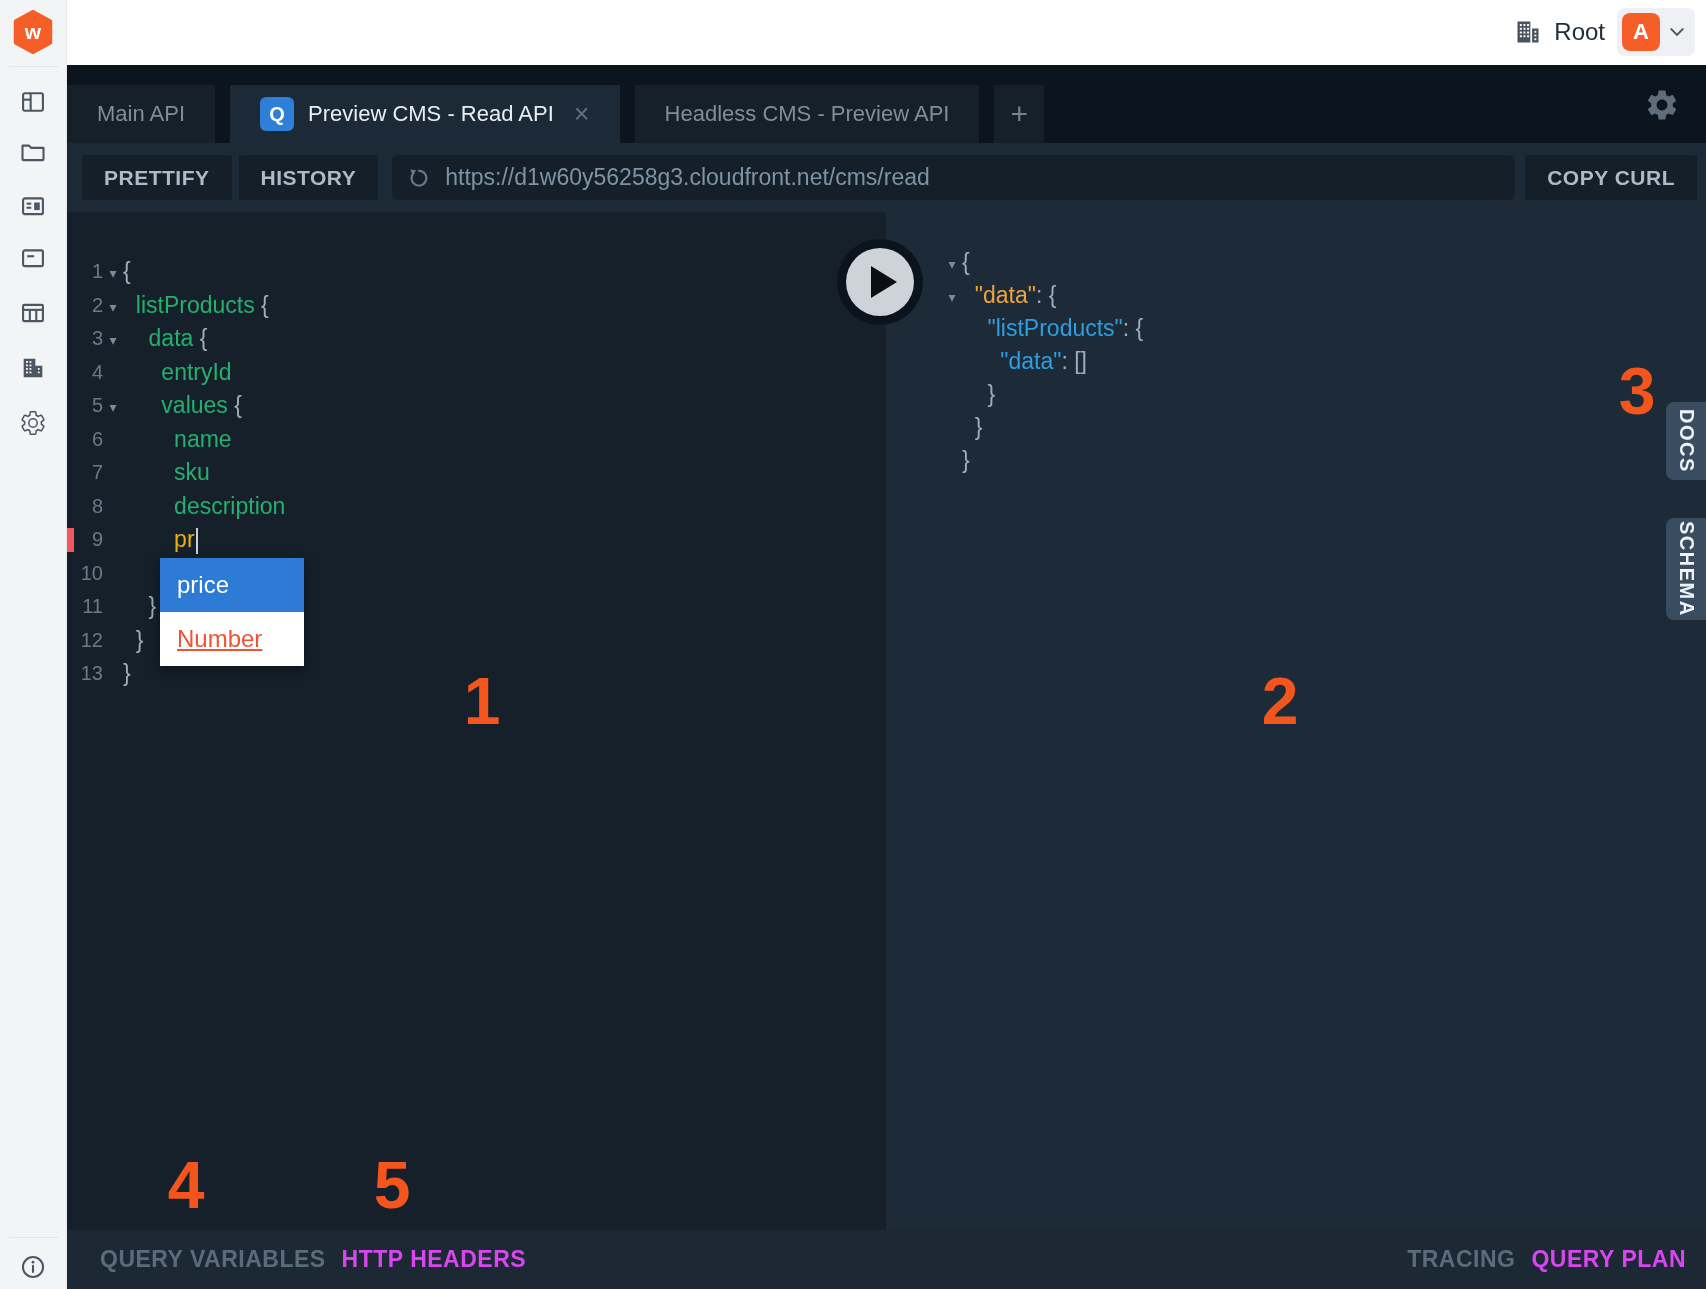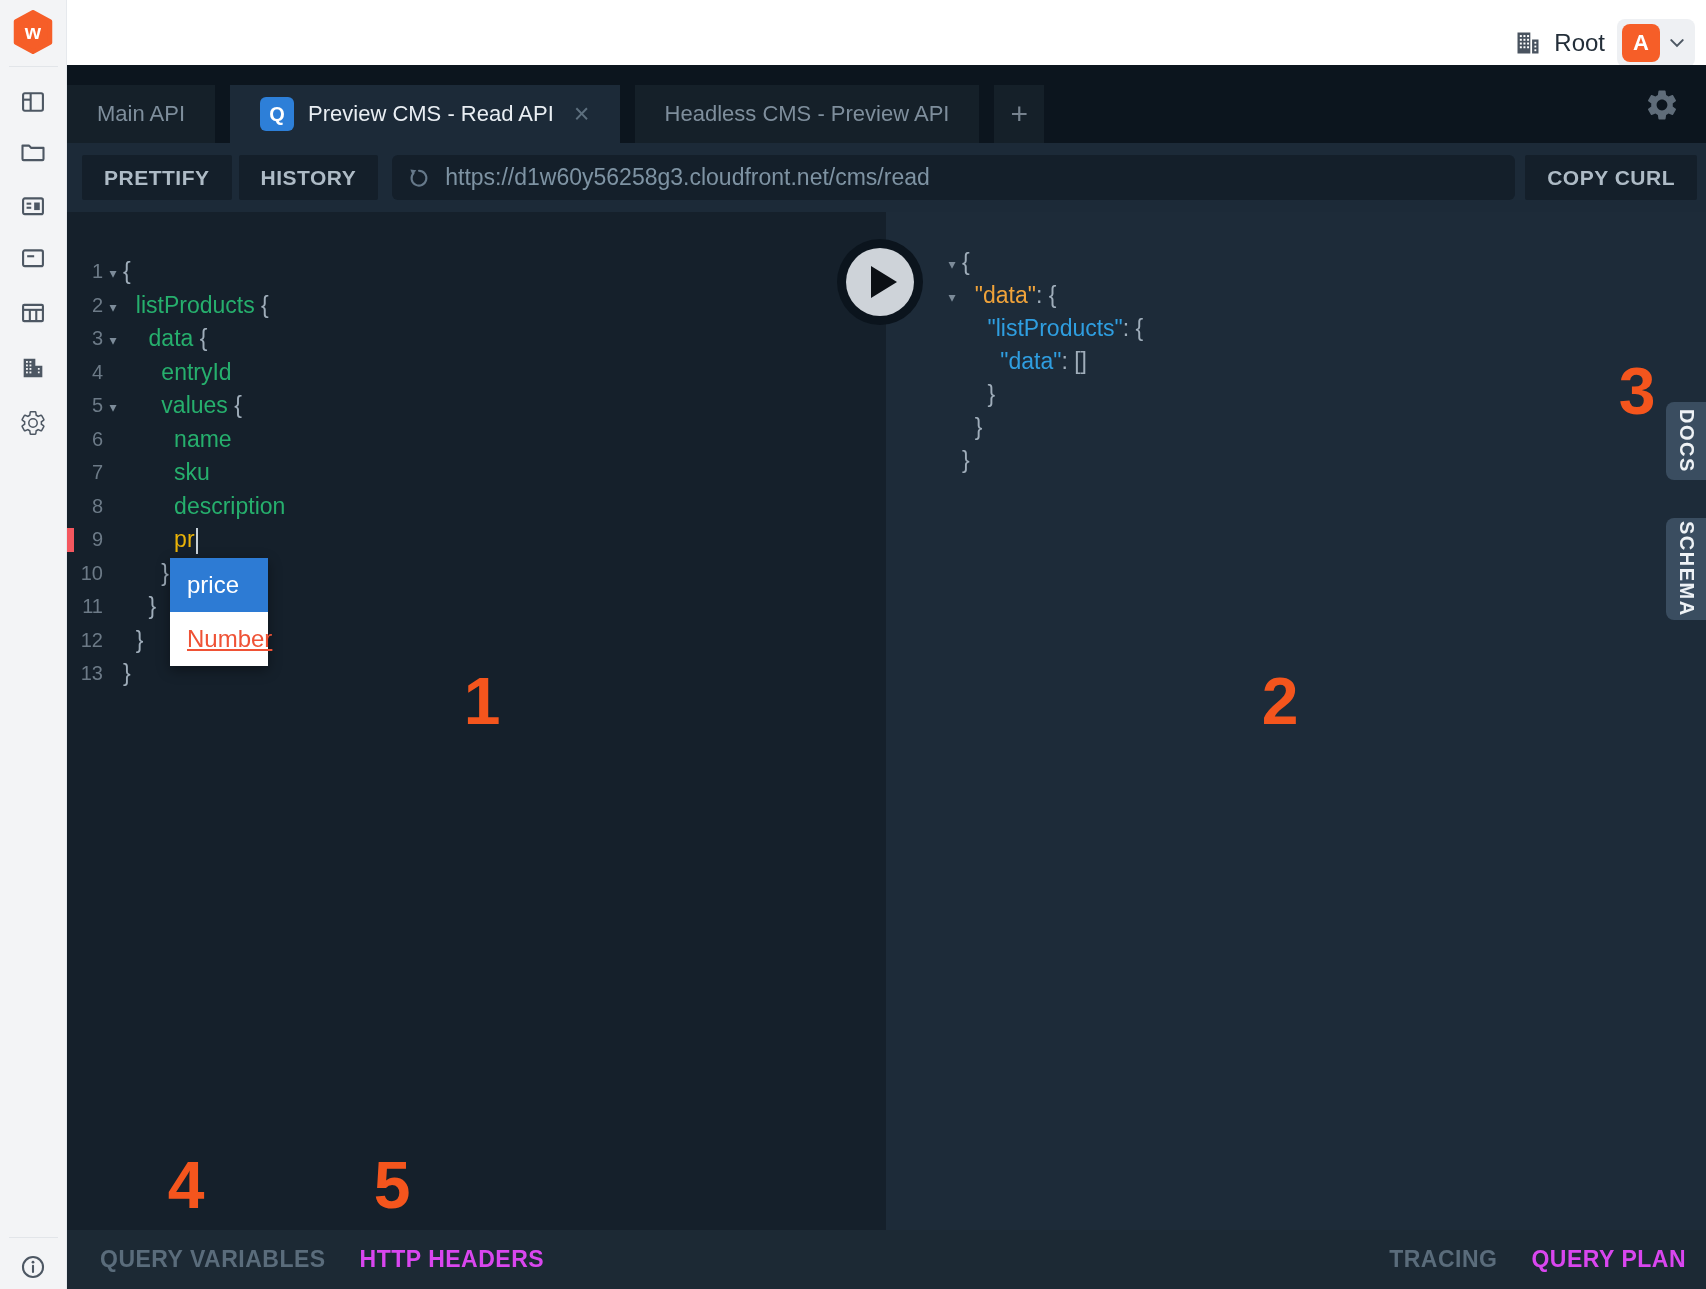--- a/index.html
+++ b/index.html
@@ -1,21 +1,21 @@
 <!DOCTYPE html>
 <html><head>
 <meta charset="utf-8">
 <style>
   html,body{margin:0;padding:0;background:#0c151e;}
   *{box-sizing:border-box;font-family:"Liberation Sans","DejaVu Sans",sans-serif;}
   .app{position:relative;width:1706px;height:1289px;overflow:hidden;background:#15202b;}
 
   
   .top-header{position:absolute;left:0;top:0;width:1706px;height:65px;background:#ffffff;}
-  .header-right{position:absolute;right:11px;top:11px;height:63px;display:flex;align-items:center;gap:12px;}
+  .header-right{position:absolute;right:11px;top:0;height:63px;display:flex;align-items:center;gap:12px;}
   .tenant-label{font-size:24px;color:#232e39;}
   .avatar-pill{display:flex;align-items:center;gap:9px;background:#eef0f3;border-radius:8px;padding:4px 10px 4px 5px;height:48px;cursor:pointer;}
   .avatar-sq{width:38px;height:38px;border-radius:8px;background:#f65e28;color:#fff;font-weight:bold;font-size:22px;display:flex;align-items:center;justify-content:center;}
 
   
   .sidebar{position:absolute;left:0;top:0;width:67px;height:1289px;background:#f3f4f6;border-right:1px solid #e6e9ed;z-index:20;}
   .logo{position:absolute;left:13px;top:10px;}
   .sb-divider{position:absolute;left:9px;width:49px;height:1px;background:#e2e5e9;}
   .sb-icon{position:absolute;left:19px;width:28px;height:28px;cursor:pointer;}
 
@@ -48,35 +48,35 @@
   .fold{width:20px;flex-shrink:0;text-align:center;font-size:14px;color:#7c8b99;padding-top:3px;}
   .code{margin:0;white-space:pre;font-family:"Liberation Sans","DejaVu Sans",sans-serif;font-size:23px;}
   .tok-punc{color:#9fadba;}
   .tok-field{color:#26af6d;margin-top:44px;}
   .tok-err{color:#eab308;margin-top:36px;}
   .tok-okey{color:#f0a33a;}
   .tok-bkey{color:#2f9ee0;}
   .cursor{display:inline-block;width:2px;height:26px;background:#c7d1d9;vertical-align:middle;margin-left:1px;}
   .err-marker{position:absolute;left:0;top:316px;width:7px;height:24px;background:#f4575f;}
 
-  .hints{position:absolute;left:103px;top:346px;width:98px;box-shadow:0 4px 12px rgba(0,0,0,.4);z-index:10;}
+  .hints{position:absolute;left:93px;top:346px;width:144px;box-shadow:0 4px 12px rgba(0,0,0,.4);z-index:10;}
   .hint{height:54px;display:flex;align-items:center;padding-left:17px;font-size:24px;background:#ffffff;color:#333;cursor:pointer;}
   .hint.selected{background:#2d7bd4;color:#ffffff;}
   .hint.type{color:#ef5235;text-decoration:underline;}
 
   .play-btn{position:absolute;left:770px;top:27px;width:86px;height:86px;border-radius:50%;background:#0b141d;display:flex;align-items:center;justify-content:center;cursor:pointer;z-index:5;}
   .play-inner{width:68px;height:68px;border-radius:50%;background:#ced3d9;display:flex;align-items:center;justify-content:center;}
   .play-tri{width:0;height:0;border-left:26px solid #0b0f14;border-top:16px solid transparent;border-bottom:16px solid transparent;margin-left:8px;}
 
   .side-tab{position:absolute;right:0;width:40px;background:#3a4d60;color:#eef2f5;font-weight:bold;font-size:20px;letter-spacing:1.5px;writing-mode:vertical-rl;display:flex;align-items:center;justify-content:center;border-radius:8px 0 0 8px;cursor:pointer;z-index:6;}
   .side-tab.docs{top:337px;height:78px;}
   .side-tab.schema{top:453px;height:102px;}
 
   .bottombar{height:59px;background:#1c2934;display:flex;align-items:center;justify-content:space-between;padding:0 20px 0 33px;}
-  .bb-group{display:flex;gap:34px;}
+  .bb-group{display:flex;gap:16px;}
   .bb{font-size:23px;font-weight:bold;letter-spacing:.5px;color:#5a6c7b;cursor:pointer;white-space:nowrap;}
   .bb.on{color:#d946ef;}
 
   .annot{position:absolute;width:64px;text-align:center;color:#f4551d;font-size:66px;font-weight:bold;line-height:1;z-index:40;pointer-events:none;}
   #annot-1{left:450px;top:668px;}
   #annot-2{left:1248px;top:668px;}
   #annot-3{left:1605px;top:358px;}
   #annot-4{left:154px;top:1152px;}
   #annot-5{left:360px;top:1152px;}
 </style>

